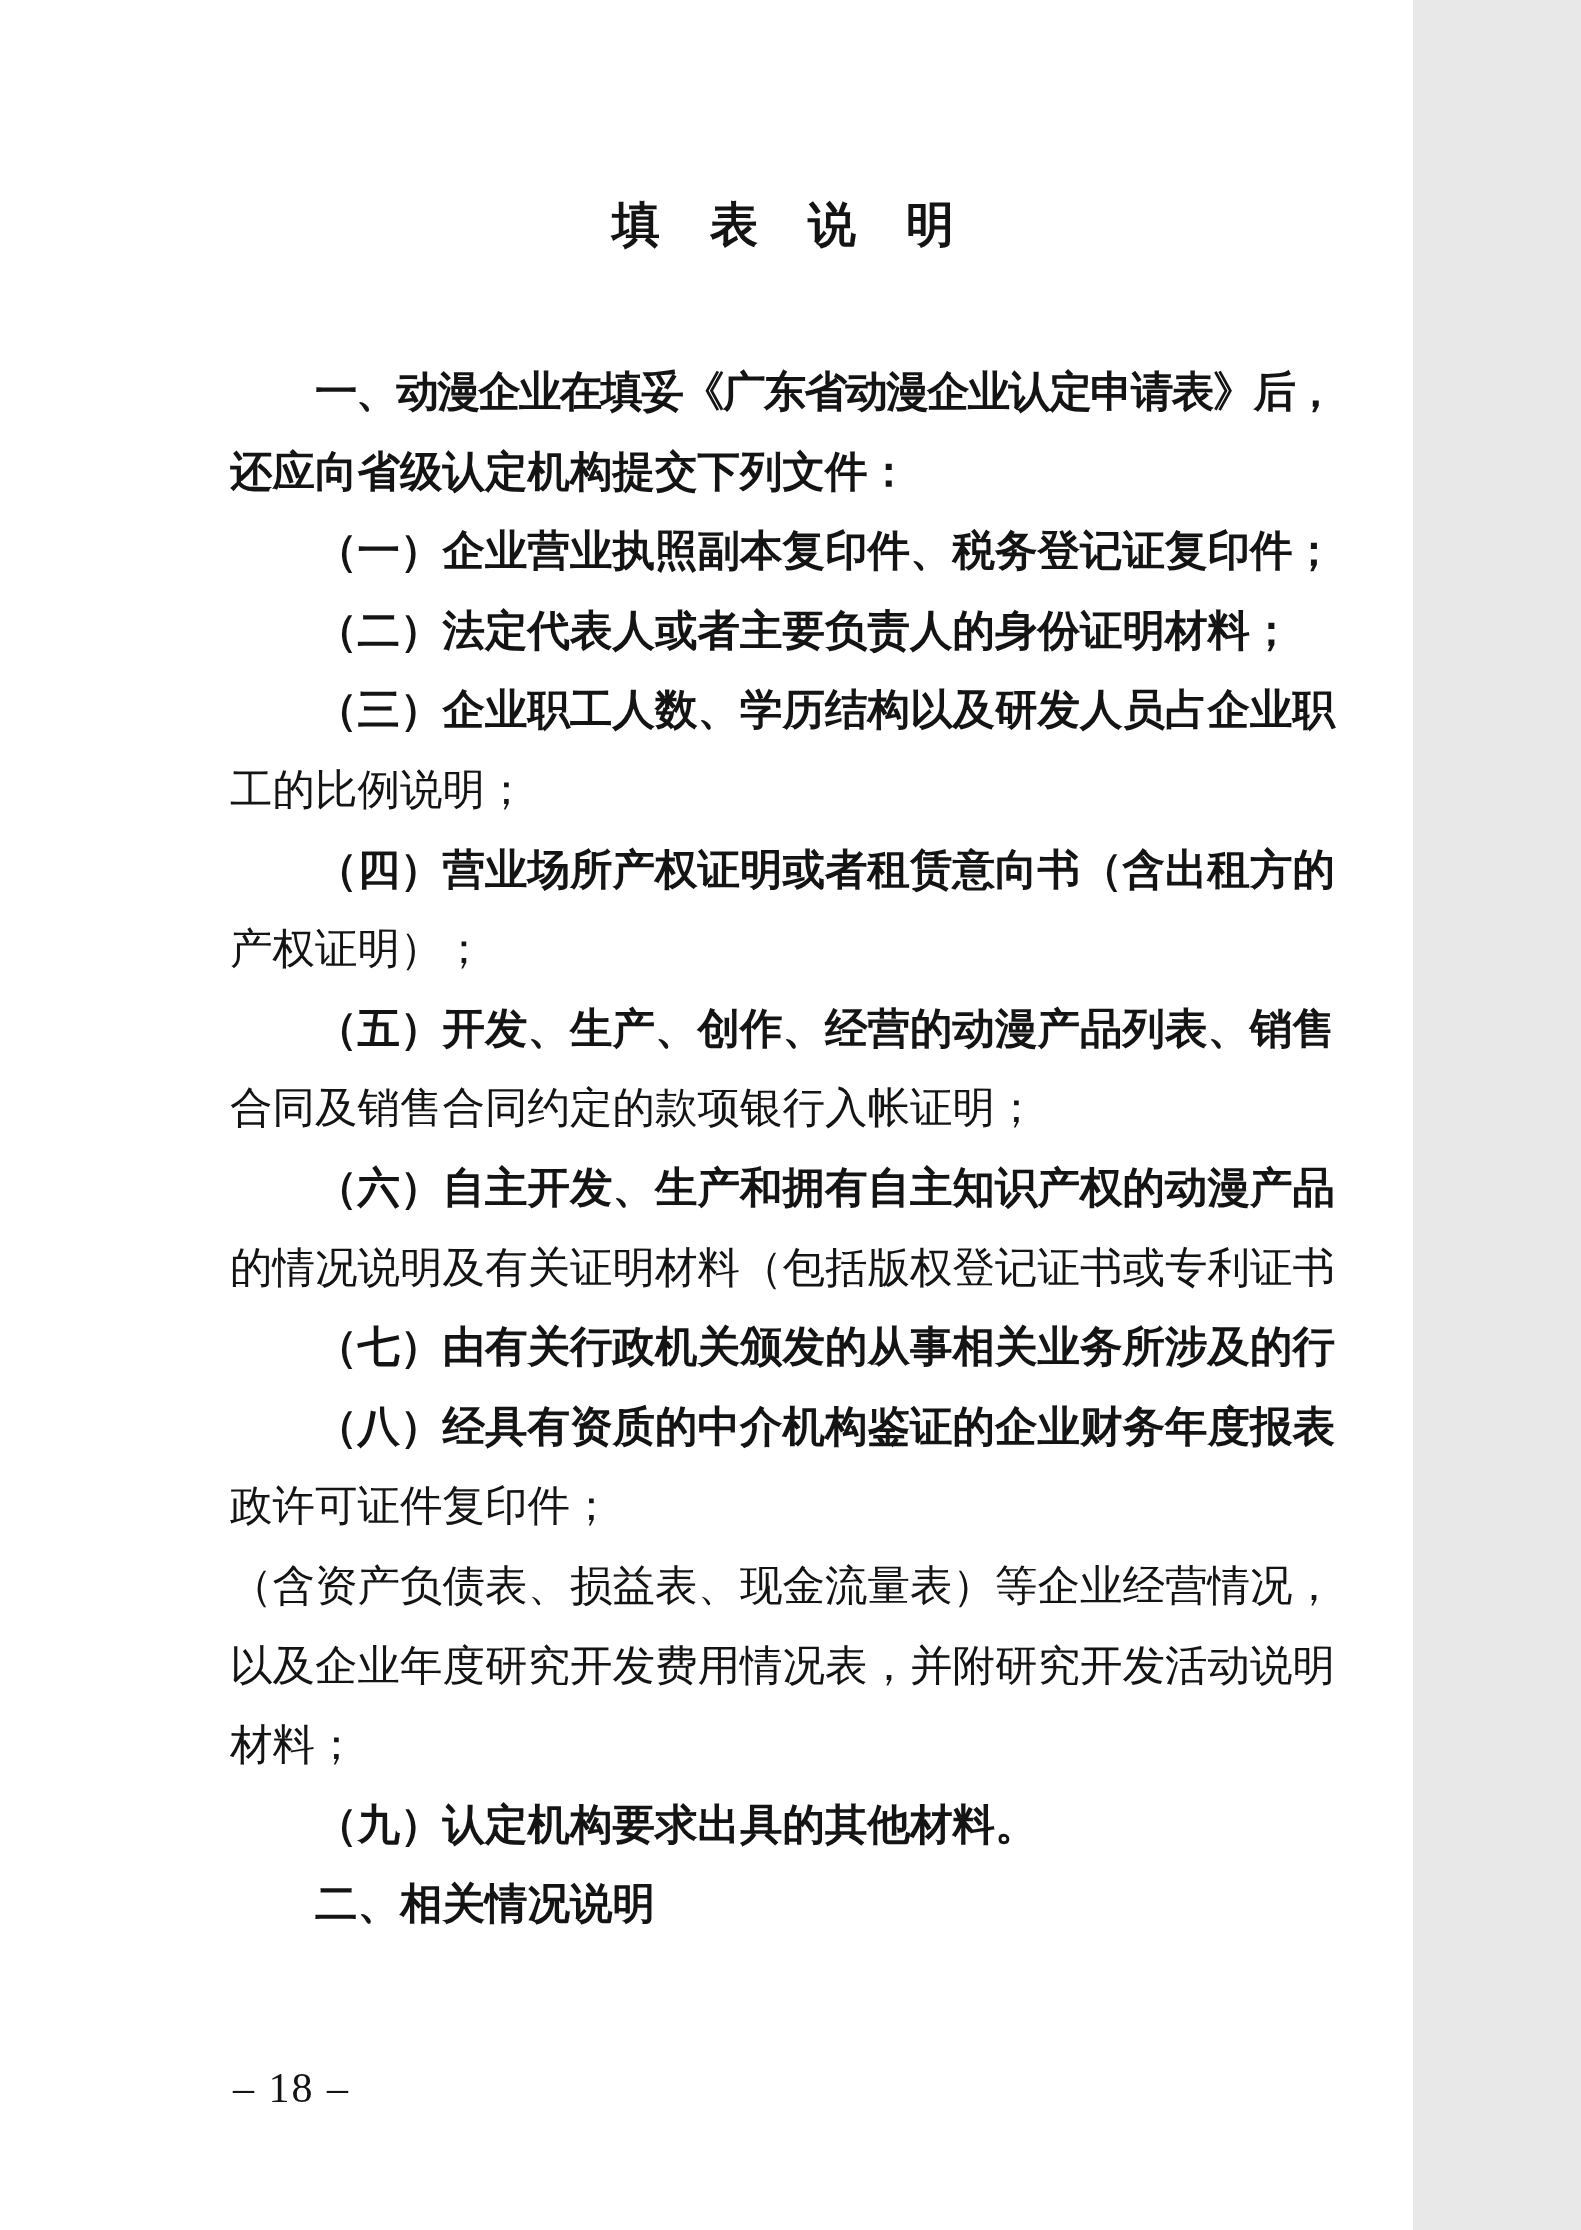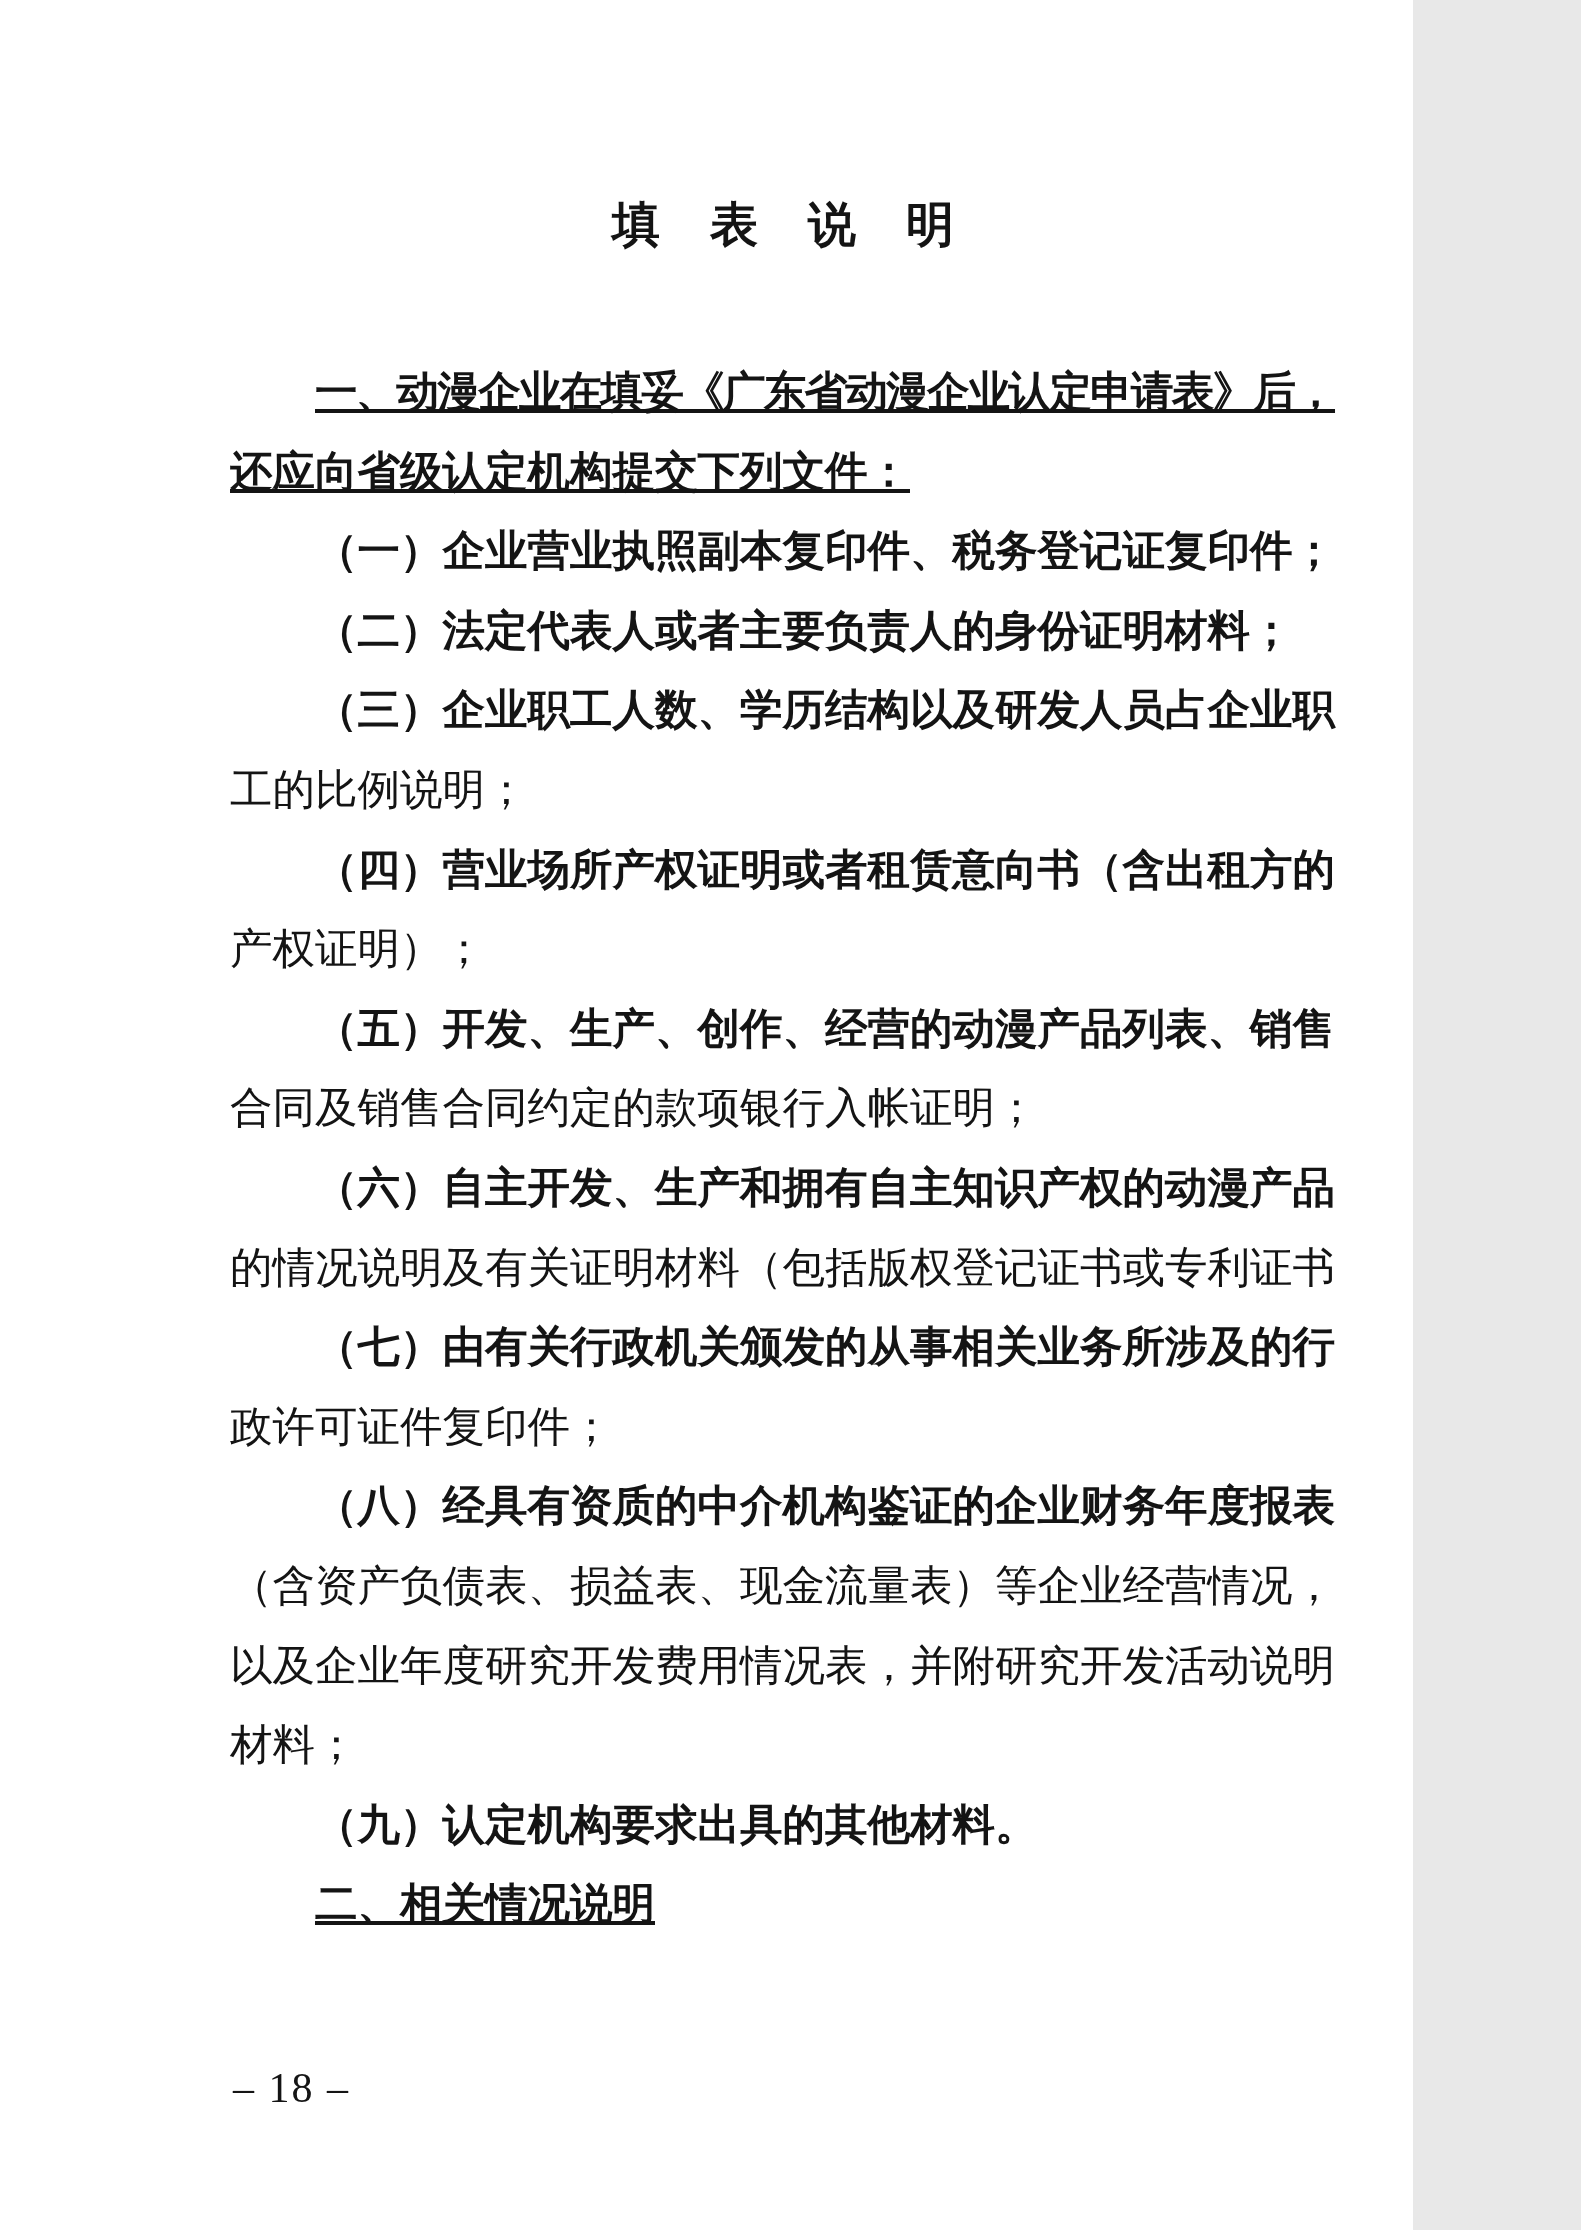--- a/index.html
+++ b/index.html
@@ -34,21 +34,20 @@
     height: 79.6px;
     line-height: 79.6px;
     font-size: 42.5px;
     white-space: nowrap;
     letter-spacing: 0;
   }
   .line.indent { text-indent: 85px; font-weight: bold; }
   .line.bold {
     font-weight: 700;
     font-family: "DejaVu Sans", "Liberation Sans", sans-serif;
-    text-decoration: underline;
   }
   .line.tight { letter-spacing: -1.7px; }
   .page-number {
     position: absolute;
     left: 233px;
     top: 2062px;
     font-size: 42px;
     line-height: 52px;
     letter-spacing: 2px;
     font-family: "Liberation Serif", "DejaVu Serif", serif;
@@ -67,22 +66,22 @@
       <div class="line indent">（二）法定代表人或者主要负责人的身份证明材料；</div>
       <div class="line indent">（三）企业职工人数、学历结构以及研发人员占企业职</div>
       <div class="line">工的比例说明；</div>
       <div class="line indent">（四）营业场所产权证明或者租赁意向书（含出租方的</div>
       <div class="line">产权证明）；</div>
       <div class="line indent">（五）开发、生产、创作、经营的动漫产品列表、销售</div>
       <div class="line">合同及销售合同约定的款项银行入帐证明；</div>
       <div class="line indent">（六）自主开发、生产和拥有自主知识产权的动漫产品</div>
       <div class="line">的情况说明及有关证明材料（包括版权登记证书或专利证书</div>
       <div class="line indent">（七）由有关行政机关颁发的从事相关业务所涉及的行</div>
+      <div class="line indent">（八）经具有资质的中介机构鉴证的企业财务年度报表</div>
       <div class="line">政许可证件复印件；</div>
-      <div class="line indent">（八）经具有资质的中介机构鉴证的企业财务年度报表</div>
       <div class="line">（含资产负债表、损益表、现金流量表）等企业经营情况，</div>
       <div class="line">以及企业年度研究开发费用情况表，并附研究开发活动说明</div>
       <div class="line">材料；</div>
       <div class="line indent">（九）认定机构要求出具的其他材料。</div>
       <div class="line bold indent">二、相关情况说明</div>
     </div>
 
   <div class="page-number">– 18 –</div>
 </div>
 

